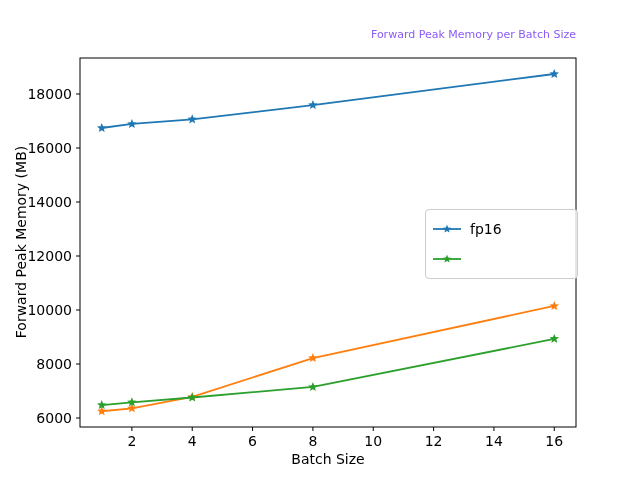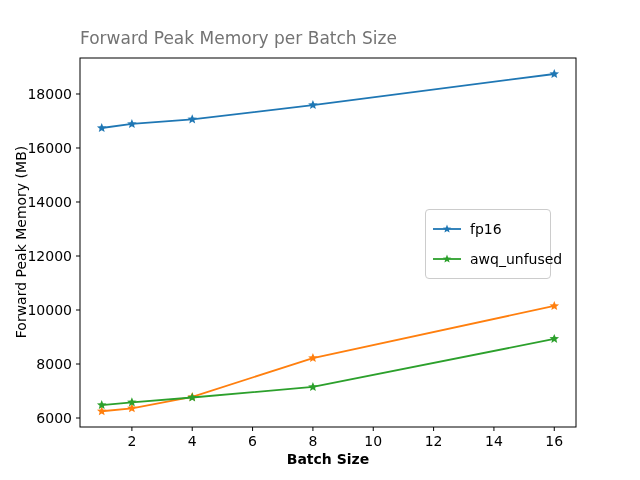--- a/index.html
+++ b/index.html
@@ -7,46 +7,45 @@
     position: relative;
     width: 640px;
     height: 480px;
     background: #ffffff;
     font-family: "DejaVu Sans", sans-serif;
     overflow: hidden;
   }
   #chart-title {
     position: absolute;
     top: 28px; left: 80px; width: 496px;
-    text-align: left;
-    font-size: 17px;
-    color: #737373;
+    text-align: right;
+    font-size: 11px;
+    color: #8b5cf6;
     white-space: nowrap;
   }
   #xlabel {
     position: absolute;
     top: 451px; left: 80px; width: 496px;
     text-align: center;
     font-size: 14px;
     color: #000000;
-    font-weight: bold;
   }
   #ylabel {
     position: absolute;
     top: 242px; left: 21px;
     transform: translate(-50%, -50%) rotate(-90deg);
     font-size: 14px;
     color: #000000;
     white-space: nowrap;
   }
   #plot-svg { position: absolute; top: 0; left: 0; }
   #legend {
     position: absolute;
     left: 425px; top: 209px;
-    width: 126px; height: 70px;
+    width: 153px; height: 70px;
     box-sizing: border-box;
     background: rgba(255,255,255,0.8);
     border: 1px solid #cccccc;
     border-radius: 4px;
     padding: 4px 6px;
     display: flex;
     flex-direction: column;
     justify-content: space-around;
   }
   .legend-entry {
@@ -127,16 +126,15 @@
           <line x1="1" y1="6" x2="29" y2="6" stroke="#1f77b4" stroke-width="1.8"></line>
           <path d="M15.00,1.60L16.12,4.46L19.18,4.64L16.81,6.59L17.59,9.56L15.00,7.90L12.41,9.56L13.19,6.59L10.82,4.64L13.88,4.46Z" fill="#1f77b4"></path>
         </svg>
       <span>fp16</span>
     </div>
     <div class="legend-entry">
       <svg class="legend-sample" width="30" height="12">
           <line x1="1" y1="6" x2="29" y2="6" stroke="#2ca02c" stroke-width="1.8"></line>
           <path d="M15.00,1.60L16.12,4.46L19.18,4.64L16.81,6.59L17.59,9.56L15.00,7.90L12.41,9.56L13.19,6.59L10.82,4.64L13.88,4.46Z" fill="#2ca02c"></path>
         </svg>
-      <span>awq_unfused</span>
     </div>
   </div>
 </div>
 
 </body></html>

